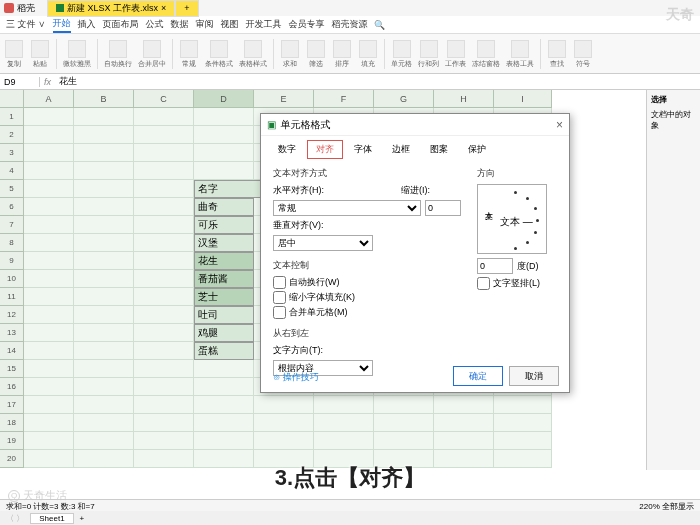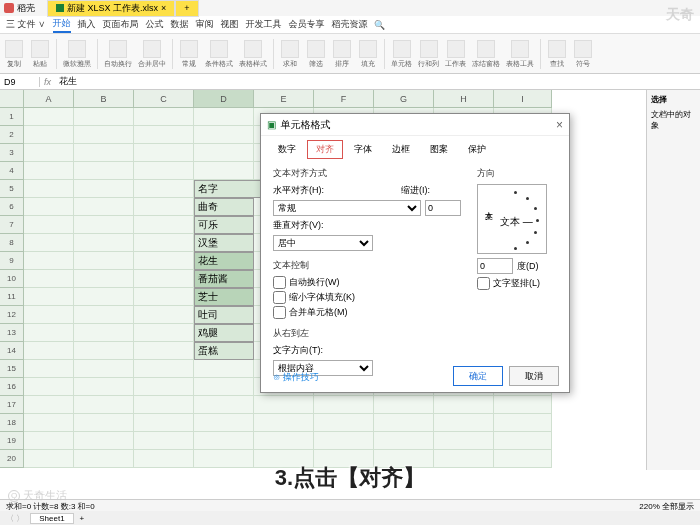--- a/index.html
+++ b/index.html
@@ -547,20 +547,20 @@
 </div>
 
 <div class="caption-overlay">3.点击【对齐】</div>
 <div class="watermark-tl">天奇</div>
 <div class="watermark-bl">
     <span class="wm-icon">Q</span>
     <span>天奇生活</span>
   </div>
 
 <div class="statusbar">
-  <span>求和=0  计数=8  数:3  和=0</span>
+  <span>求和=0  计数=3  数:3  和=7</span>
   <span><span>220%</span> <span>全部显示</span></span>
 </div>
 <div class="sheet-tabs">
   <span style="margin-right:6px;color:#999">〈 〉</span>
   <div class="sheet-tab">Sheet1</div>
   <span style="margin-left:6px">+</span>
 </div>
 
 </body></html>

